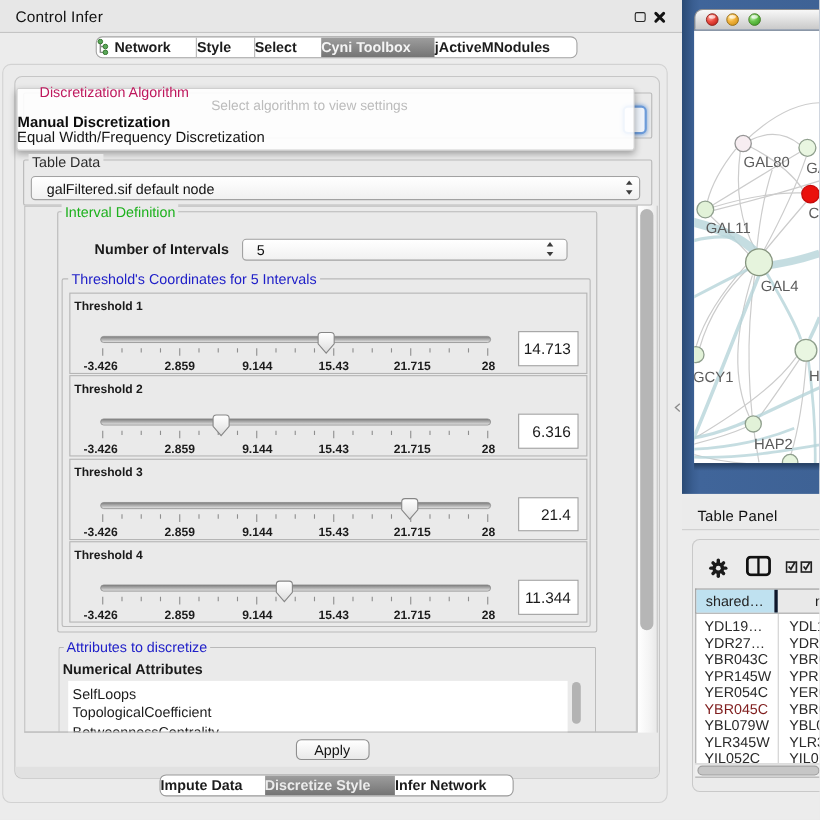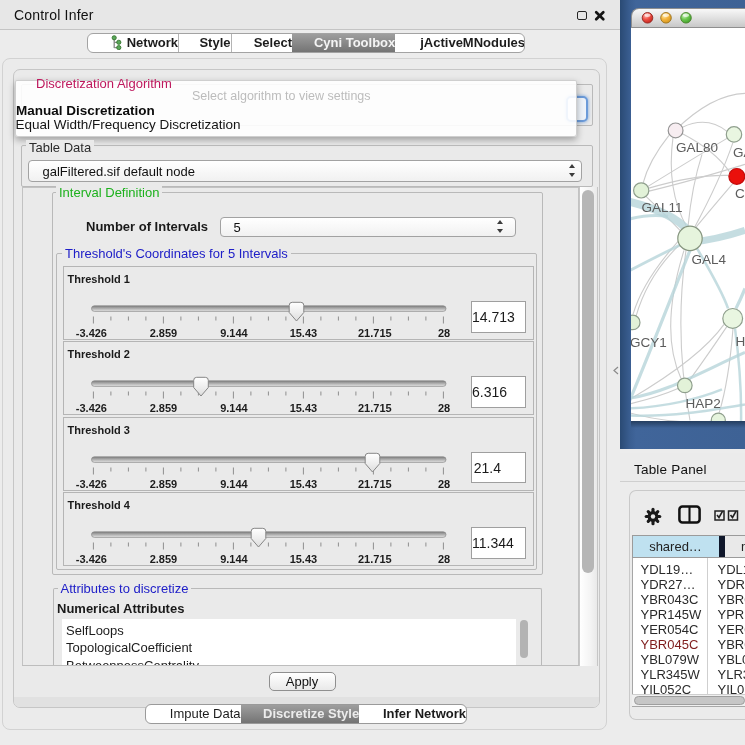--- a/index.html
+++ b/index.html
@@ -1,26 +1,26 @@
 <!DOCTYPE html>
 <html><head><meta charset="utf-8"><style>
 *{margin:0;padding:0;box-sizing:border-box}
 html,body{width:745px;height:745px;overflow:hidden}
 body{position:relative;background:#ececec;font-family:"Liberation Sans",sans-serif;-webkit-font-smoothing:antialiased}
 .abs{position:absolute}
 .tpanel{position:absolute;left:62.5px;width:471px;height:74px;border:1px solid #b5b5b5;background:#eaeaea}
 .tpname{position:absolute;left:4px;top:6px;font-size:11px;font-weight:bold;color:#1a1a1a}
-.tpval{position:absolute;left:407.5px;top:34px;width:55px;height:31.5px;background:#fff;border:1px solid #9f9f9f;font-size:14px;color:#1a1a1a;text-align:right;padding-right:24px;line-height:30px}
+.tpval{position:absolute;left:407.5px;top:34px;width:55px;height:31.5px;background:#fff;border:1px solid #9f9f9f;font-size:14px;color:#1a1a1a;text-align:right;padding-right:6px;line-height:30px}
 .grp{position:absolute;border:1px solid #b9b9b9;border-radius:2px}
 .grpt{position:absolute;font-size:13px;background:#eaeaea;padding:0 3px;white-space:nowrap}
 .combo{position:absolute;background:linear-gradient(#ffffff,#f1f1f1);border:1px solid #a2a2a2;border-radius:4px;font-size:13px;color:#111;white-space:nowrap}
 .arr{position:absolute;width:0;height:0;border-left:3.5px solid transparent;border-right:3.5px solid transparent}
 .aru{border-bottom:4.5px solid #3c3c3c}
 .ard{border-top:4.5px solid #3c3c3c}
-.seg{display:inline-block;height:100%;text-align:right;font-size:13px;color:#1c1c1c;vertical-align:top}
+.seg{display:inline-block;height:100%;text-align:left;font-size:13px;color:#1c1c1c;vertical-align:top}
 </style></head><body>
 <svg width="0" height="0" style="position:absolute">
     <defs>
 <linearGradient id="trk" x1="0" y1="0" x2="0" y2="1">
         <stop offset="0" stop-color="#7b7b7b"></stop>
         <stop offset="0.3" stop-color="#9c9c9c"></stop>
         <stop offset="0.65" stop-color="#c0c0c0"></stop>
         <stop offset="1" stop-color="#e9e9e9"></stop>
       </linearGradient>
 <linearGradient id="thm" x1="0" y1="0" x2="0" y2="1">
@@ -274,21 +274,21 @@
 <div class="abs" style="left:21.5px;top:665.2px;width:557px;height:1.2px;background:#bdbdbd"></div>
 
 <div class="abs" style="left:578.5px;top:187px;width:19px;height:479px;background:linear-gradient(90deg,#ffffff,#f4f4f4 60%,#e9e9e9);border-left:1px solid #c6c6c6;border-right:1px solid #c6c6c6"></div>
 <div class="abs" style="left:582px;top:190px;width:12px;height:383px;background:#b6b6b6;border-radius:6px"></div>
 <svg class="abs" style="left:612px;top:366px" width="8" height="9">
     <path d="M6 1 L2 4.5 L6 8" stroke="#8a8a8a" stroke-width="1.2" fill="none"></path>
   </svg>
 
 <div class="abs" style="left:268.5px;top:672px;width:67px;height:19px;border:1px solid #8f8f8f;border-radius:5px;background:linear-gradient(#ffffff,#e9e9e9);font-size:13px;color:#111;text-align:center;line-height:18px">Apply</div>
 <div class="abs" style="left:145px;top:704px;width:322px;height:20px;background:#fff;border:1px solid #9a9a9a;border-radius:6px;overflow:hidden;white-space:nowrap">
-<div class="seg" style="width:94.6px;line-height:18px;font-weight:normal;color:#1c1c1c">Impute Data</div><div class="seg" style="width:118.6px;line-height:18px;font-weight:bold;background:linear-gradient(#9e9e9e,#747474);color:#ececec">Discretize Style</div><div class="seg" style="width:106.8px;line-height:18px;font-weight:bold;color:#1c1c1c">Infer Network</div>
+<div class="seg" style="width:94.6px;line-height:18px;font-weight:bold;color:#1c1c1c">Impute Data</div><div class="seg" style="width:118.6px;line-height:18px;font-weight:bold;background:linear-gradient(#9e9e9e,#747474);color:#ececec">Discretize Style</div><div class="seg" style="width:106.8px;line-height:18px;font-weight:bold;color:#1c1c1c">Infer Network</div>
 </div>
 
 <div class="abs" style="left:620px;top:0;width:125px;height:449px;background:linear-gradient(90deg,#2a4a74 0px,#3a5e91 10px,#40659a 16px,#3e6295 125px)"></div>
 
 <div class="abs" style="left:631px;top:8px;width:114px;height:19.6px;background:linear-gradient(#f8f8f8,#dedede 55%,#c8c8c8);border:1px solid #8f8f8f;border-right:none;border-radius:8px 0 0 0"></div>
 <svg class="abs" style="left:631px;top:8px" width="114" height="20">
 <circle cx="16.5" cy="9.8" r="5.3" fill="url(#rl)" stroke="#8e2620" stroke-width="0.9"></circle>
 <circle cx="35" cy="9.8" r="5.3" fill="url(#yl)" stroke="#99701c" stroke-width="0.9"></circle>
 <circle cx="55" cy="9.8" r="5.3" fill="url(#gl)" stroke="#49812c" stroke-width="0.9"></circle>
 <g fill="#ffffff" opacity="0.65">
@@ -392,21 +392,21 @@
       <rect x="1" y="1" width="9" height="9"></rect>
       <rect x="14.5" y="1" width="9" height="9"></rect>
     </g>
 <g fill="none" stroke="#222" stroke-width="1.6">
       <path d="M3 5 L5 7.5 L8.6 1.2"></path>
       <path d="M16.5 5 L18.5 7.5 L22.1 1.2"></path>
     </g>
 </svg>
 
 <div class="abs" style="left:631.5px;top:534.5px;width:113.5px;height:23.3px;background:#e9e9e9;border:1px solid #9b9b9b;border-right:none;overflow:hidden">
- <div style="position:absolute;left:0;top:0;width:92px;height:100%;background:#bfe1f0;border-right:6px solid #0f172a;text-align:center;font-size:13px;color:#222;line-height:22px">shared…</div>
+ <div style="position:absolute;left:0;top:0;width:74px;height:100%;background:#bfe1f0;border-right:3px solid #0f172a;text-align:center;font-size:13px;color:#222;line-height:22px">shared…</div>
  <div style="position:absolute;left:108.5px;top:0;font-size:13px;color:#222;line-height:22px">na</div>
 </div>
 <div class="abs" style="left:631.5px;top:557.8px;width:113.5px;height:136px;background:#fff;border-left:1px solid #a6a6a6;overflow:hidden">
  <div style="position:absolute;left:74.5px;top:0;width:1px;height:100%;background:#cfcfcf"></div>
  <div style="position:absolute;left:8px;top:4.0px;font-size:13px;color:#2a2a2a;white-space:nowrap">YDL19…</div>
  <div style="position:absolute;left:85px;top:4.0px;font-size:13px;color:#2a2a2a;white-space:nowrap">YDL1</div>
  <div style="position:absolute;left:8px;top:19.1px;font-size:13px;color:#2a2a2a;white-space:nowrap">YDR27…</div>
  <div style="position:absolute;left:85px;top:19.1px;font-size:13px;color:#2a2a2a;white-space:nowrap">YDR2</div>
  <div style="position:absolute;left:8px;top:34.1px;font-size:13px;color:#2a2a2a;white-space:nowrap">YBR043C</div>
  <div style="position:absolute;left:85px;top:34.1px;font-size:13px;color:#2a2a2a;white-space:nowrap">YBR0</div>

